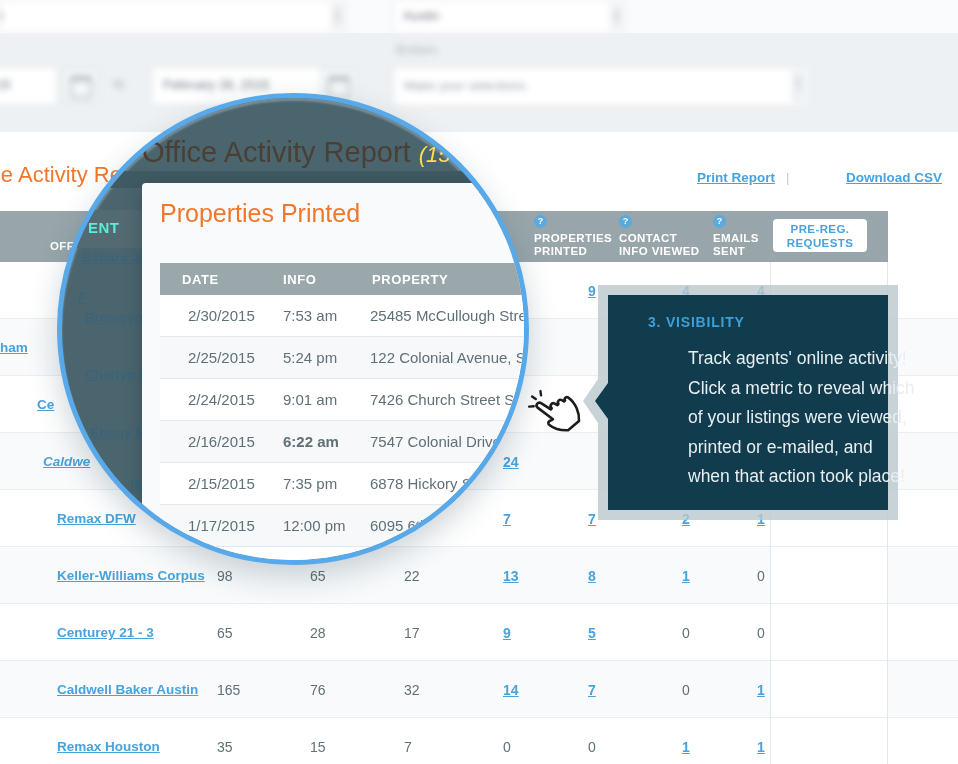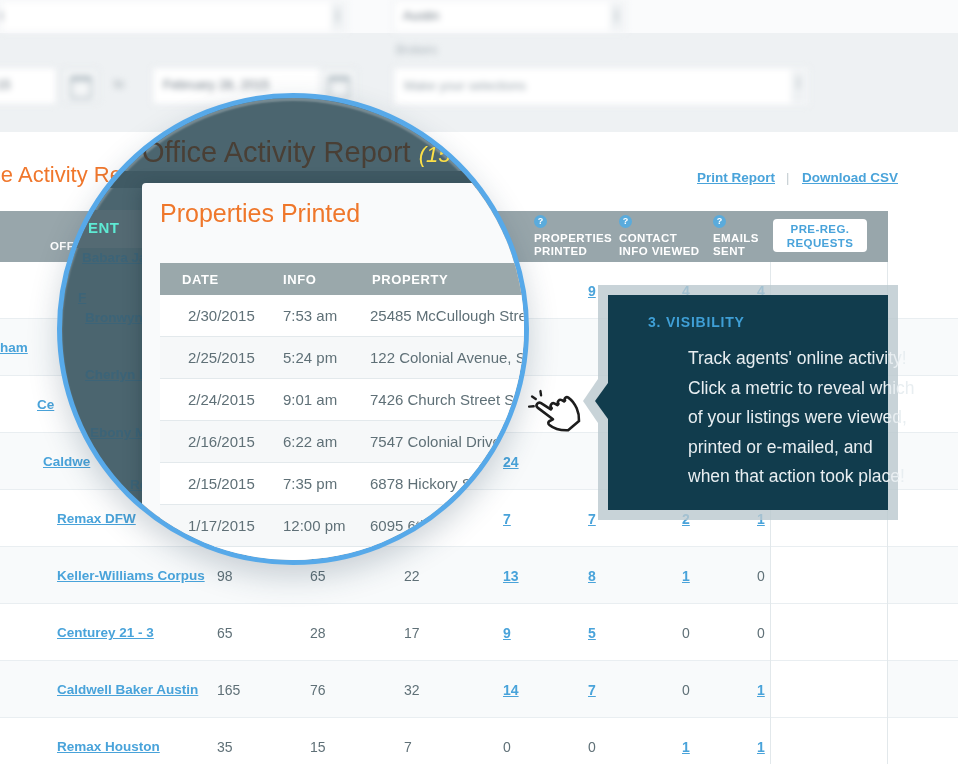--- a/index.html
+++ b/index.html
@@ -104,21 +104,21 @@
       <div class="field" style="left:393px;top:67px;width:404px;height:37px;line-height:35px;padding-left:10px;color:#9aa5ad;">
         <span>Make your selections</span>
         <span class="spin" style="width:15px;">▲<br>▼</span>
       </div>
     </div>
   </div>
 
   <div class="pagetitle" style="left:-44px;">Office Activity Report</div>
   <a class="toplink" style="left:697px;">Print Report</a>
   <span class="linksep" style="left:786px;">|</span>
-  <a class="toplink" style="left:802px;">Download CSV</a>
+  <a class="toplink" style="left:846px;">Download CSV</a>
 
   <div class="thead">
     <span class="hlabel" style="left:50px;top:29px;">OFFICE</span>
   </div>
   <div id="metric-headers">
       <div class="qicon" style="left: 534px; top: 215px;">?</div>
       <div class="hlabel" style="position: absolute; left: 534px; top: 232px; color: rgb(255, 255, 255); font-size: 11.5px; font-weight: bold; letter-spacing: 0.4px; line-height: 13px; white-space: nowrap;"><span>PROPERTIES</span><br><span>PRINTED</span></div>
       <div class="qicon" style="left: 619px; top: 215px;">?</div>
       <div class="hlabel" style="position: absolute; left: 619px; top: 232px; color: rgb(255, 255, 255); font-size: 11.5px; font-weight: bold; letter-spacing: 0.4px; line-height: 13px; white-space: nowrap;"><span>CONTACT</span><br><span>INFO VIEWED</span></div>
       <div class="qicon" style="left: 713px; top: 215px;">?</div>
@@ -142,21 +142,21 @@
         <a class="officelink" style="left: 0px;">ham</a>
         <div class="num link" style="left: 543px;">14</div>
       </div>
       <div class="trow" style="top: 114px;">
         <div class="preregbg"></div>
         <a class="officelink" style="left: 37px;">Ce</a>
         <div class="num link" style="left: 543px;">9</div>
       </div>
       <div class="trow stripe" style="top: 171px;">
         <div class="preregbg"></div>
-        <a class="officelink" style="left: 43px;">Caldwe</a>
+        <a class="officelink" style="left: 43px; font-style: italic;">Caldwe</a>
         <div class="num link" style="left: 543px;">24</div>
       </div>
       <div class="trow" style="top: 228px;">
         <div class="preregbg"></div>
         <a class="officelink" style="left: 57px;">Remax DFW</a>
         <div class="num" style="left: 444px;">19</div>
         <div class="num link" style="left: 543px;">7</div>
         <div class="num link" style="left: 628px;">7</div>
         <div class="num link" style="left: 722px;">2</div>
         <div class="num link" style="left: 797px;">1</div>
@@ -244,21 +244,21 @@
             <span class="pcell" style="left: 123px;">5:24 pm</span>
             <span class="pcell" style="left: 210px;">122 Colonial Avenue, San An</span>
           </div>
           <div class="prow" style="top: 196px;">
             <span class="pcell" style="left: 28px;">2/24/2015</span>
             <span class="pcell" style="left: 123px;">9:01 am</span>
             <span class="pcell" style="left: 210px;">7426 Church Street South</span>
           </div>
           <div class="prow pstripe" style="top: 238px;">
             <span class="pcell" style="left: 28px;">2/16/2015</span>
-            <span class="pcell" style="left: 123px;">6:22 am</span>
+            <span class="pcell" style="left: 123px; font-weight: bold;">6:22 am</span>
             <span class="pcell" style="left: 210px;">7547 Colonial Drive, Sa</span>
           </div>
           <div class="prow" style="top: 280px;">
             <span class="pcell" style="left: 28px;">2/15/2015</span>
             <span class="pcell" style="left: 123px;">7:35 pm</span>
             <span class="pcell" style="left: 210px;">6878 Hickory Stree</span>
           </div>
           <div class="prow pstripe" style="top: 322px;">
             <span class="pcell" style="left: 28px;">1/17/2015</span>
             <span class="pcell" style="left: 123px;">12:00 pm</span>

